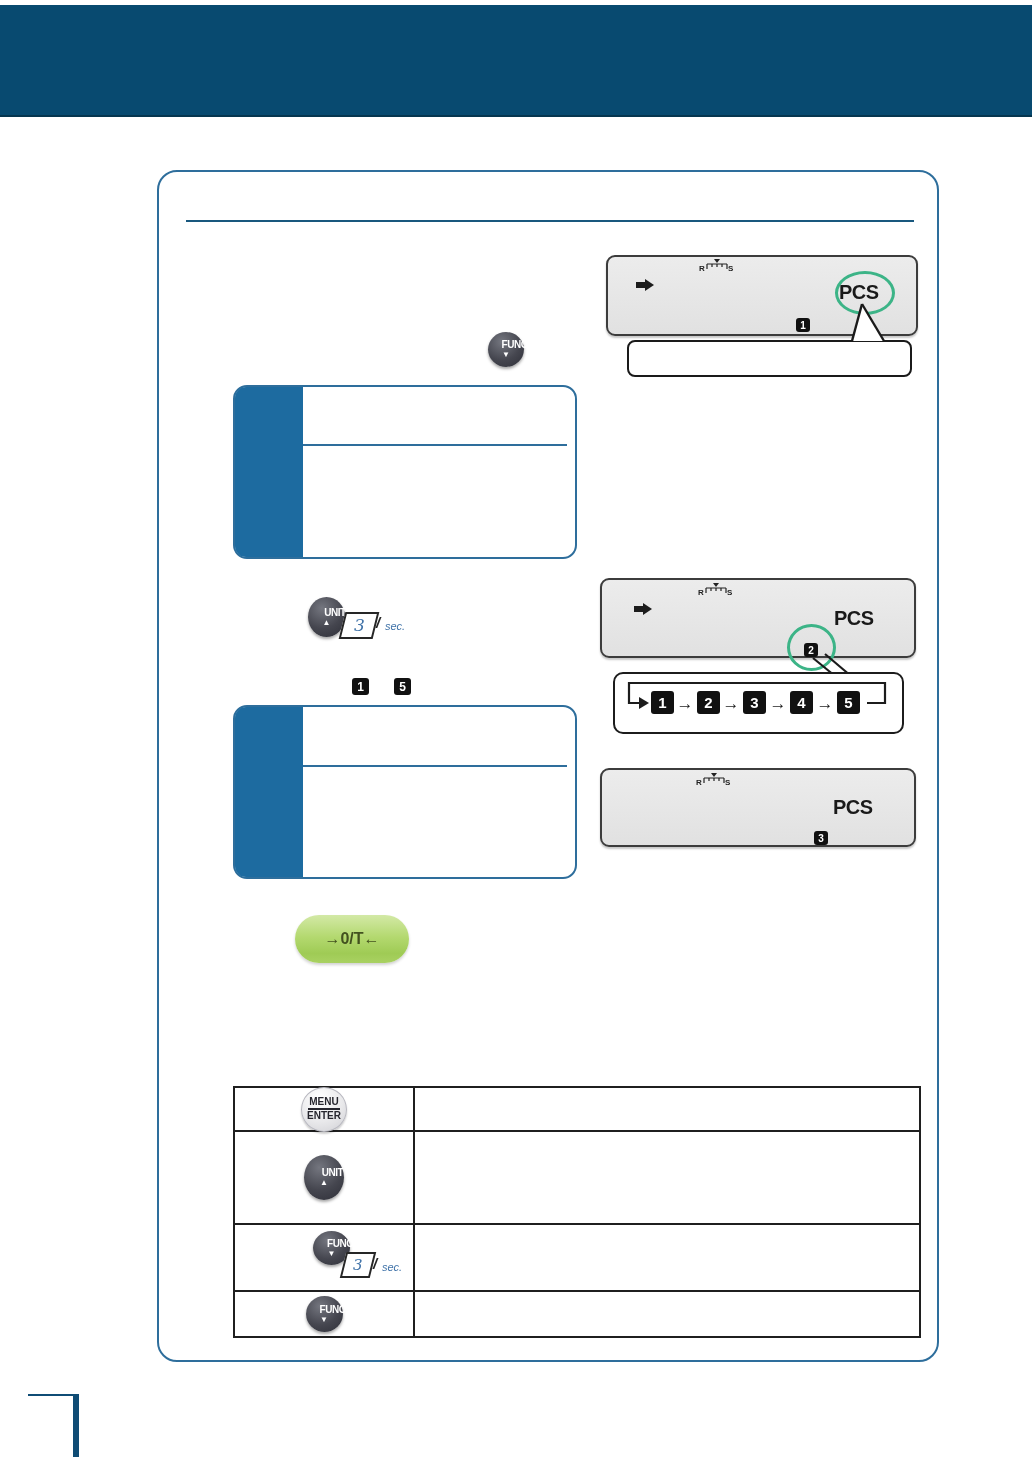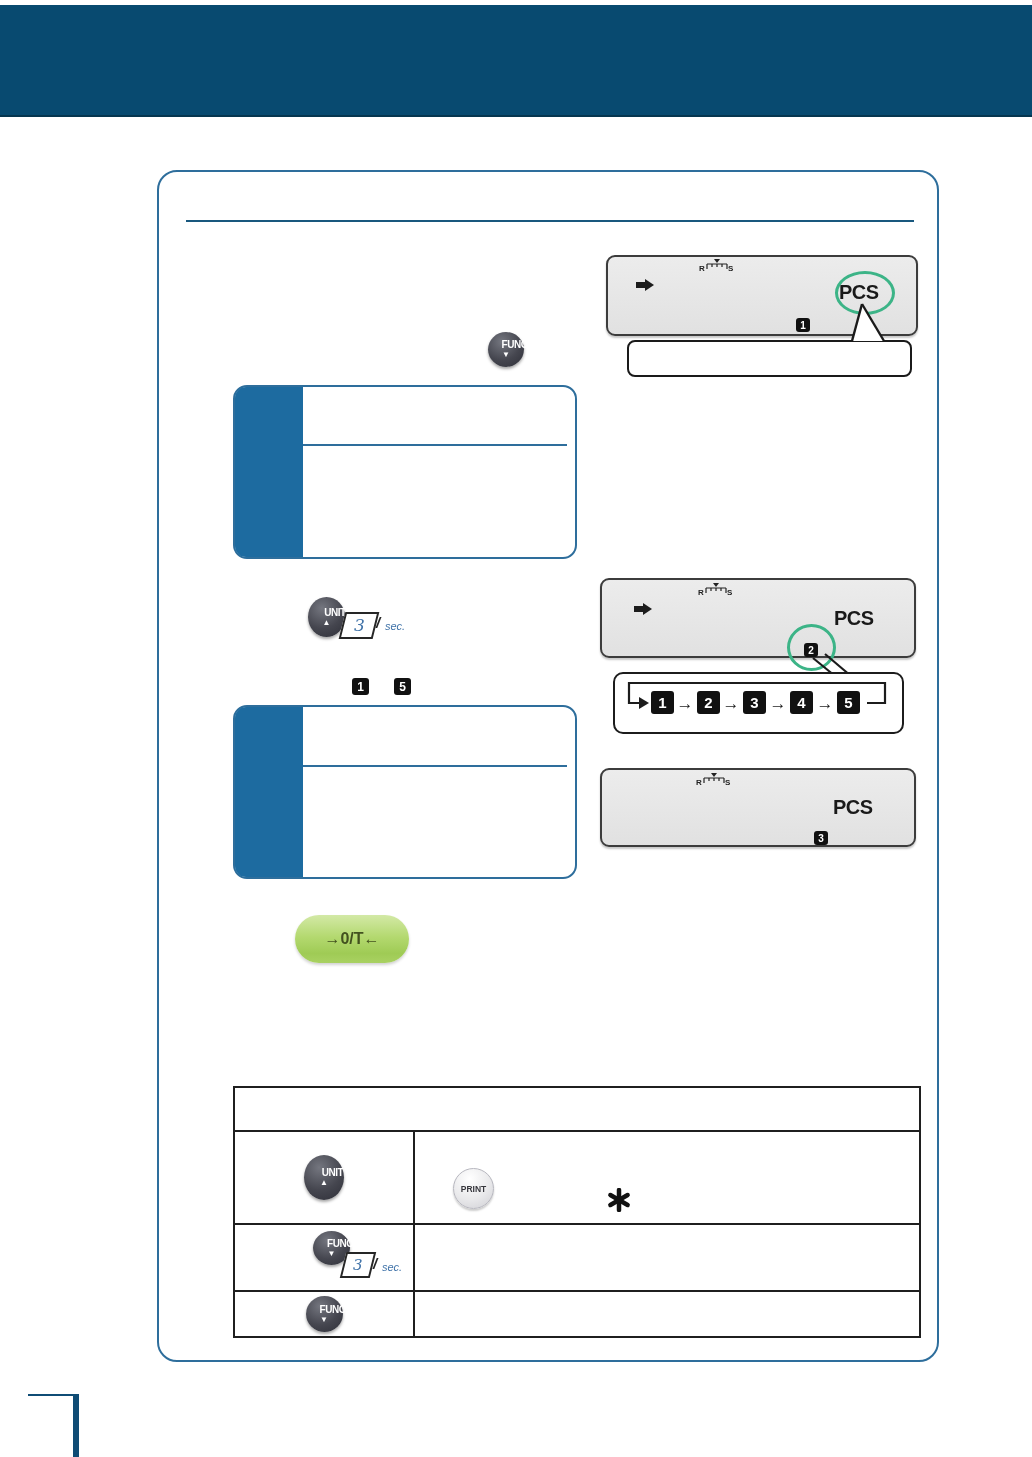--- a/index.html
+++ b/index.html
@@ -178,40 +178,35 @@
   <div class="pcs" style="right:40px;top:25px;">PCS</div>
   <div class="step-chip" style="left:212px;top:61px;">3</div>
 </div>
 
 <button class="zt-key">
   <span>→0/T←</span>
 </button>
 
 <div class="tbl">
   <div class="trow" style="height:42px;">
+    <div class="tkey">
+      <button class="key-light" style="width:46px;height:45px;">
+        <span style="font-size:10px;font-weight:800;color:#26262e;line-height:1;">MENU</span>
+        <span class="menu-sep"></span>
+        <span style="font-size:10px;font-weight:800;color:#26262e;line-height:1;">ENTER</span>
+      </button>
+    </div>
     <div class="tdesc"></div>
   </div>
   <div class="trow" style="height:91px;">
     <div class="tkey">
       <button class="key-dark" style="width:40px;height:45px;">
         <span class="klabel">UNIT</span>
         <span class="karrow">▲</span>
       </button>
-    </div>
-    <div class="tdesc">
-      <button class="key-light abs" style="left:38px;top:36px;width:41px;height:41px;">
-        <span style="font-size:8.5px;font-weight:bold;color:#37373d;">PRINT</span>
-      </button>
-      <svg class="abs" style="left:192px;top:56px;" width="24" height="24" viewBox="0 0 24 24" aria-label="✱">
-        <g stroke="#111" stroke-width="4.5" stroke-linecap="round">
-          <line x1="12" y1="2" x2="12" y2="22"></line>
-          <line x1="3.4" y1="7" x2="20.6" y2="17"></line>
-          <line x1="3.4" y1="17" x2="20.6" y2="7"></line>
-        </g>
-      </svg>
     </div>
   </div>
   <div class="trow" style="height:65px;">
     <div class="tkey">
       <button class="key-dark abs" style="left:78px;top:6px;width:37px;height:34px;">
         <span class="klabel">FUNC</span>
         <span class="karrow">▼</span>
       </button>
       <div class="tag3" style="left:108px;top:27px;width:26px;height:22px;">
         <span class="tnum" style="font-size:15px;">3</span>

